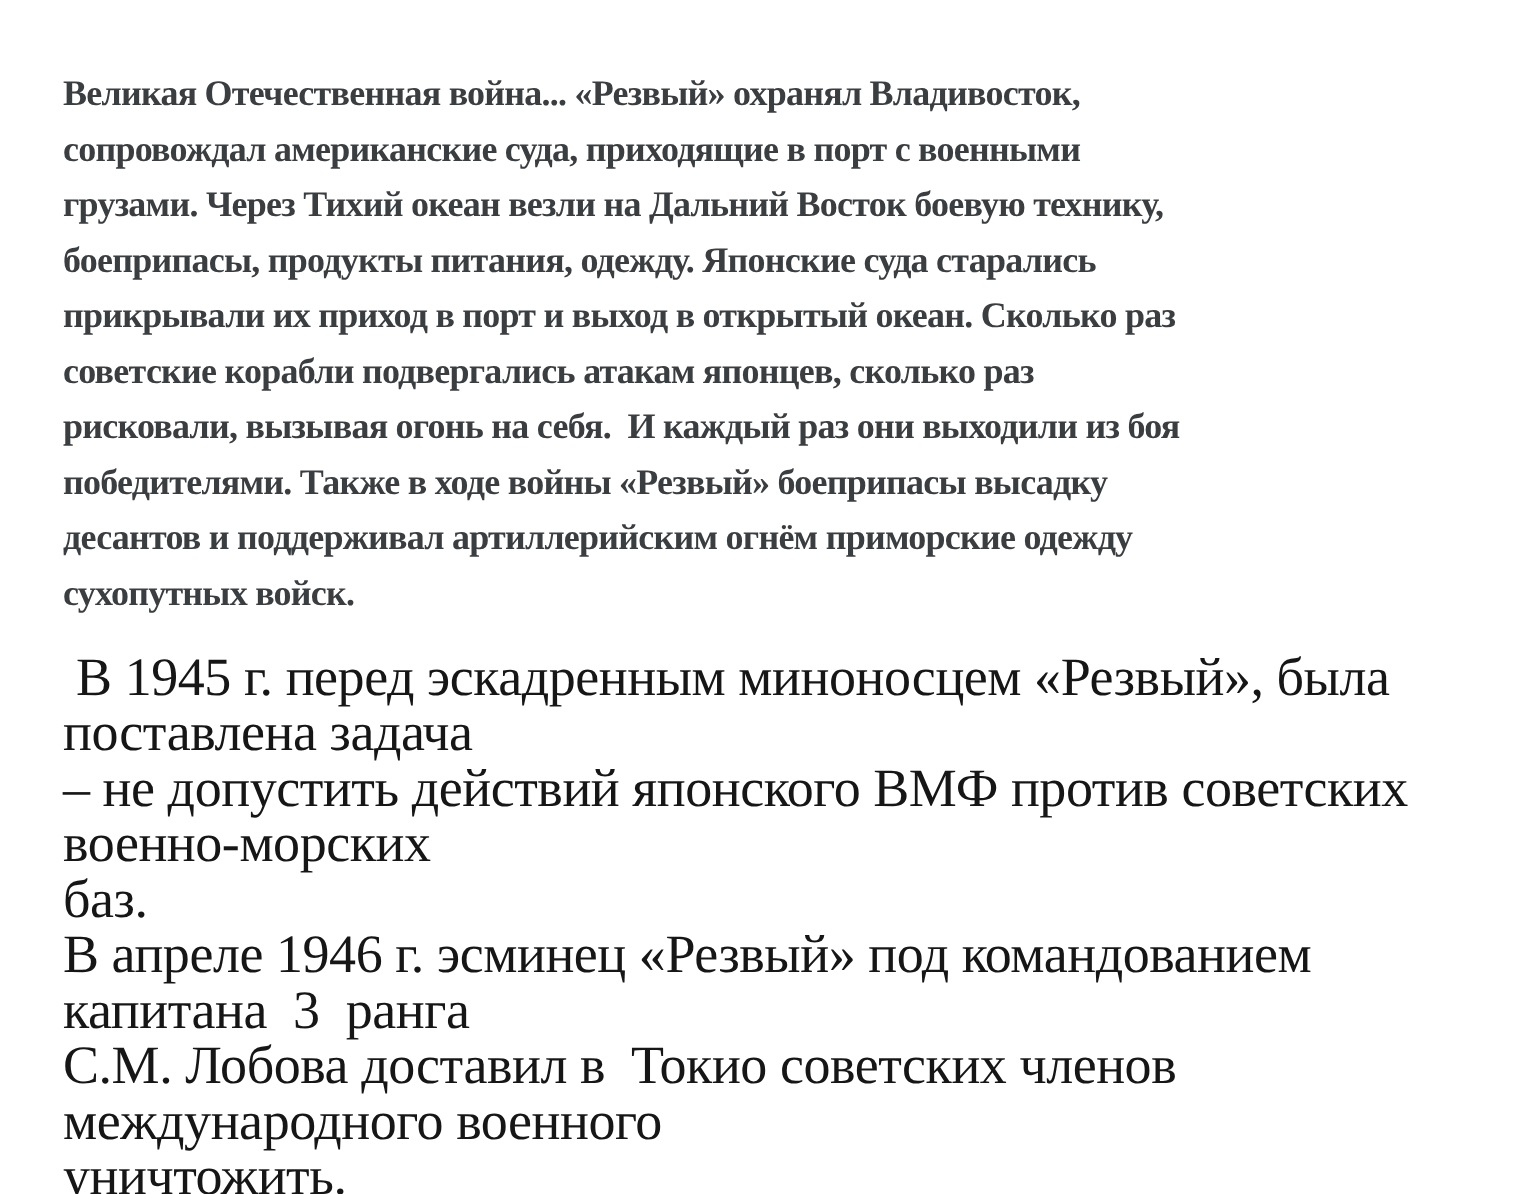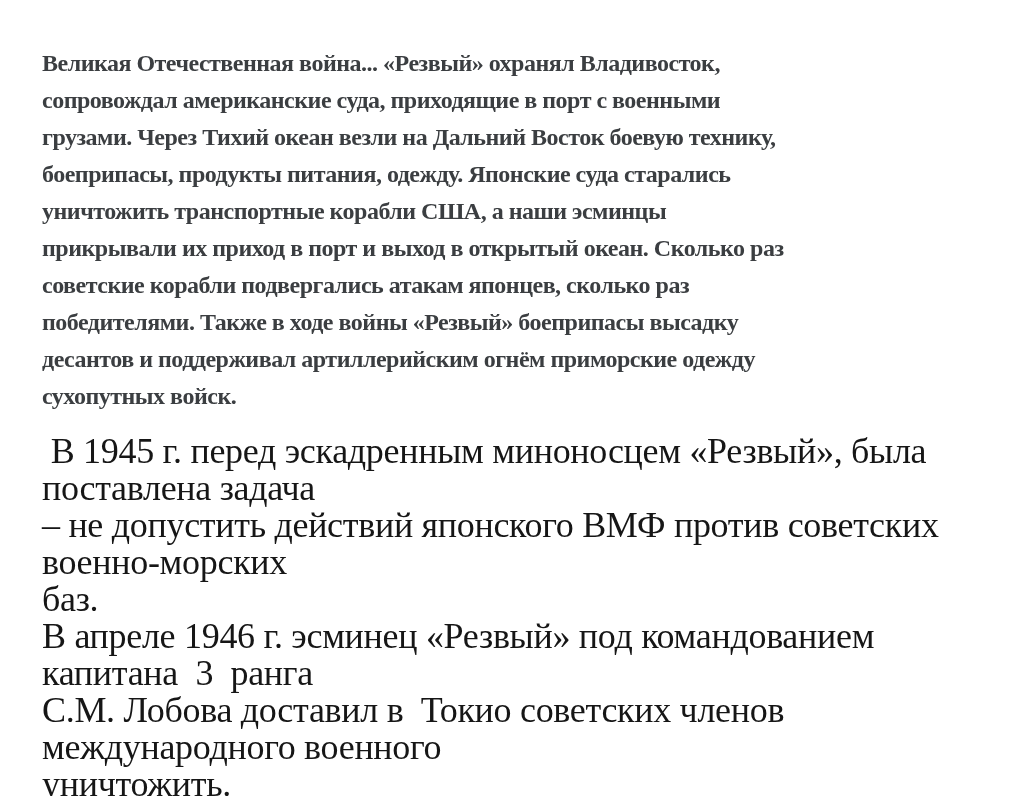--- a/index.html
+++ b/index.html
@@ -39,23 +39,23 @@
 </head>
 <body>
 
 <div class="doc">
 
   <div class="para p-lead">
     <div class="line">Великая Отечественная война... «Резвый» охранял Владивосток,</div>
     <div class="line">сопровождал американские суда, приходящие в порт с военными</div>
     <div class="line">грузами. Через Тихий океан везли на Дальний Восток боевую технику,</div>
     <div class="line">боеприпасы, продукты питания, одежду. Японские суда старались</div>
-    <div class="line">уничтожить транспортные корабли США, а наши эсминцы</div>
     <div class="line">прикрывали их приход в порт и выход в открытый океан. Сколько раз</div>
     <div class="line">советские корабли подвергались атакам японцев, сколько раз</div>
+    <div class="line">рисковали, вызывая огонь на себя.  И каждый раз они выходили из боя</div>
     <div class="line">победителями. Также в ходе войны «Резвый» боеприпасы высадку</div>
     <div class="line">десантов и поддерживал артиллерийским огнём приморские одежду</div>
     <div class="line">сухопутных войск.</div>
   </div>
 
   <div class="para p-body p2">
     <div class="line"> В 1945 г. перед эскадренным миноносцем «Резвый», была поставлена задача</div>
     <div class="line">– не допустить действий японского ВМФ против советских военно-морских</div>
     <div class="line">баз.</div>
   </div>

